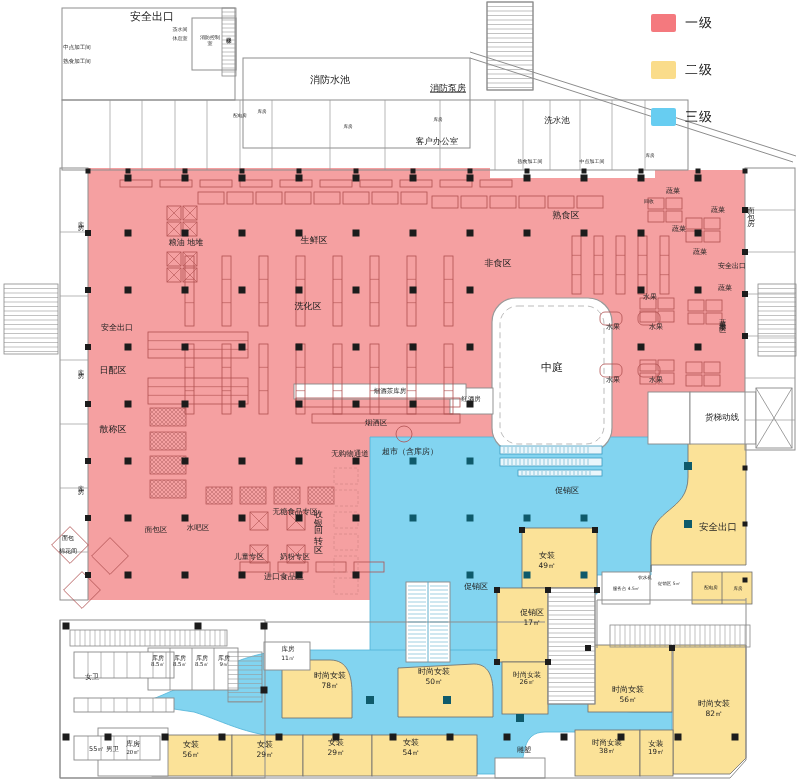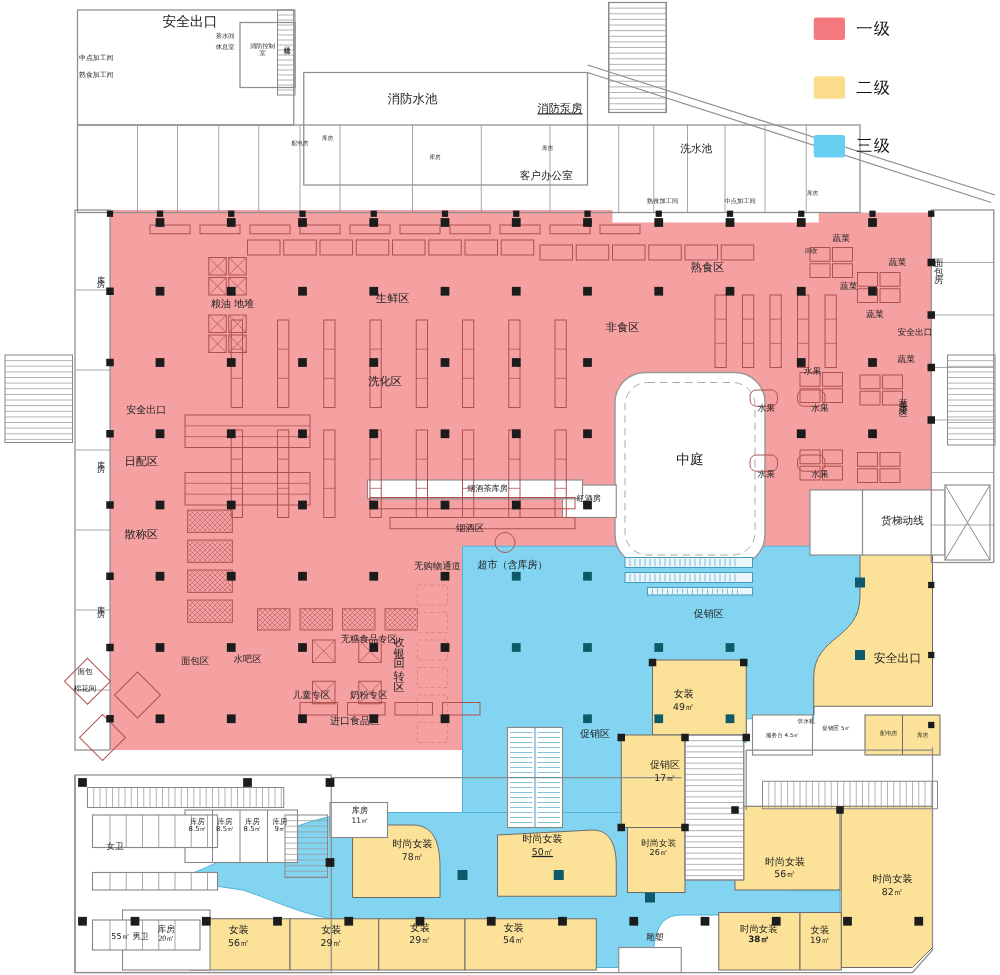--- a/index.html
+++ b/index.html
@@ -953,37 +953,37 @@
       <div class="lbl" style="left: 532px; top: 617px; font-size: 8px;">
         <div>促销区</div>
         <div style="font-size: 7.5px;">17㎡</div>
       </div>
       <div class="lbl" style="left: 330px; top: 680px; font-size: 8px;">
         <div>时尚女装</div>
         <div style="font-size: 7.5px;">78㎡</div>
       </div>
       <div class="lbl" style="left: 434px; top: 676px; font-size: 8px;">
         <div>时尚女装</div>
-        <div style="font-size: 7.5px; text-decoration: underline;">50㎡</div>
+        <div style="font-size: 7.5px;">50㎡</div>
       </div>
       <div class="lbl" style="left: 527px; top: 679px; font-size: 7px;">
         <div>时尚女装</div>
         <div style="font-size: 6.5px;">26㎡</div>
       </div>
       <div class="lbl" style="left: 628px; top: 694px; font-size: 8px;">
         <div>时尚女装</div>
         <div style="font-size: 7.5px;">56㎡</div>
       </div>
       <div class="lbl" style="left: 714px; top: 708px; font-size: 8px;">
         <div>时尚女装</div>
         <div style="font-size: 7.5px;">82㎡</div>
       </div>
       <div class="lbl" style="left: 607px; top: 747px; font-size: 7.5px;">
         <div>时尚女装</div>
-        <div style="font-size: 7px; font-weight: bold;">38㎡</div>
+        <div style="font-size: 7px;">38㎡</div>
       </div>
       <div class="lbl" style="left: 656px; top: 748px; font-size: 7.5px;">
         <div>女装</div>
         <div style="font-size: 7px;">19㎡</div>
       </div>
       <div class="lbl" style="left: 191px; top: 749px; font-size: 8px;">
         <div>女装</div>
         <div style="font-size: 7.5px;">56㎡</div>
       </div>
       <div class="lbl" style="left: 265px; top: 749px; font-size: 8px;">

